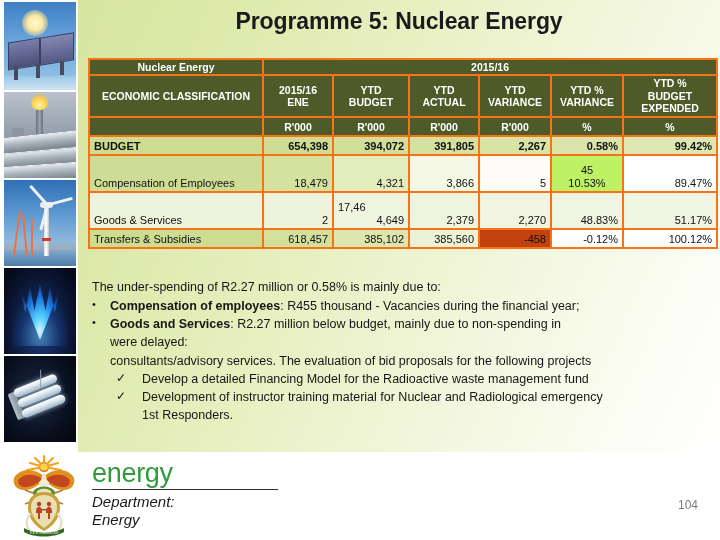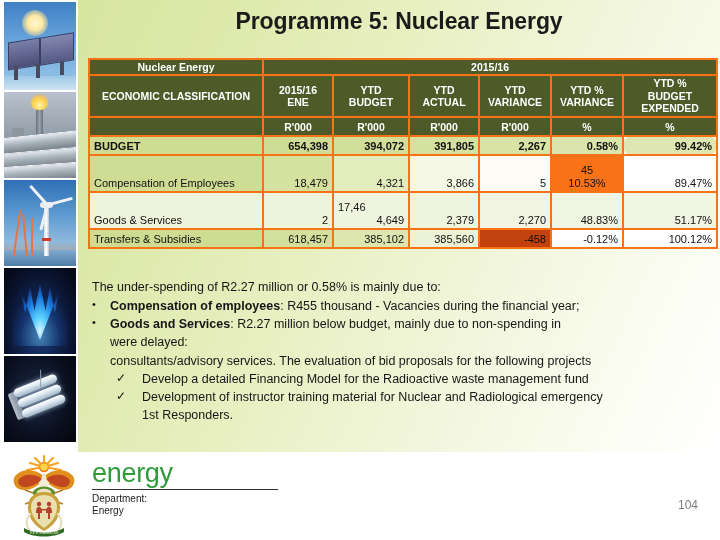--- a/index.html
+++ b/index.html
@@ -174,29 +174,29 @@
   tbody td.num { text-align: right; }
 
   
   tr.r-total td { font-weight: bold; height: 15px; }
   tr.r-total td.c0 { background:#cddc90; }
   tr.r-total td.c1 { background:#cfdd94; }
   tr.r-total td.c2 { background:#d2df99; }
   tr.r-total td.c3 { background:#d5e19f; }
   tr.r-total td.c4 { background:#d8e3a5; }
   tr.r-total td.c5 { background:#dbe5ab; }
-  tr.r-total td.c6 { background:#dee7b1;border-radius:9px; }
+  tr.r-total td.c6 { background:#dee7b1; }
 
   tr.r-comp td { height: 33px; }
   tr.r-comp td.c0 { background:#cfdd94; }
   tr.r-comp td.c1 { background:#d5e19e;text-align:right; }
   tr.r-comp td.c2 { background:#e3ecbd; }
   tr.r-comp td.c3 { background:#f4f8e4; }
   tr.r-comp td.c4 { background:#fdfdf6; }
-  tr.r-comp td.c5 { background:#f97316;margin-top:21px; }
+  tr.r-comp td.c5 { background:#bef264;margin-top:21px; }
   tr.r-comp td.c6 { background:#ffffff; }
 
   tr.r-goods td { height: 33px; }
   tr.r-goods td.c0 { background:#eef3dc; }
   tr.r-goods td.c1 { background:#eef3dc; }
   tr.r-goods td.c2 { background:#eff4de; }
   tr.r-goods td.c3 { background:#eff4de; }
   tr.r-goods td.c4 { background:#f0f4e0; }
   tr.r-goods td.c5 { background:#f0f5e2; }
   tr.r-goods td.c6 { background:#f1f5e4; }
@@ -274,21 +274,21 @@
   #energy-word {
     font-size: 27px;
     color: #2f9b3a;
     line-height: 1;
     letter-spacing: -0.3px;
     margin-bottom: 2px;
   }
   #logo-rule {
     width: 186px; height: 1px; background: #333333; margin: 2px 0 3px 0;
   }
-  .dept-line { font-size: 10px; color: #1a1a1a; line-height: 1.22; }
+  .dept-line { font-size: 15px; color: #1a1a1a; line-height: 1.22; font-style: italic; }
   .dept-line.bold { font-weight: bold; letter-spacing: 0.2px; }
   #page-num {
     position: absolute;
     right: 22px; top: 46px;
     font-size: 12px;
     color: #7c7c7c;
   }
 </style>
 </head>
 <body>

